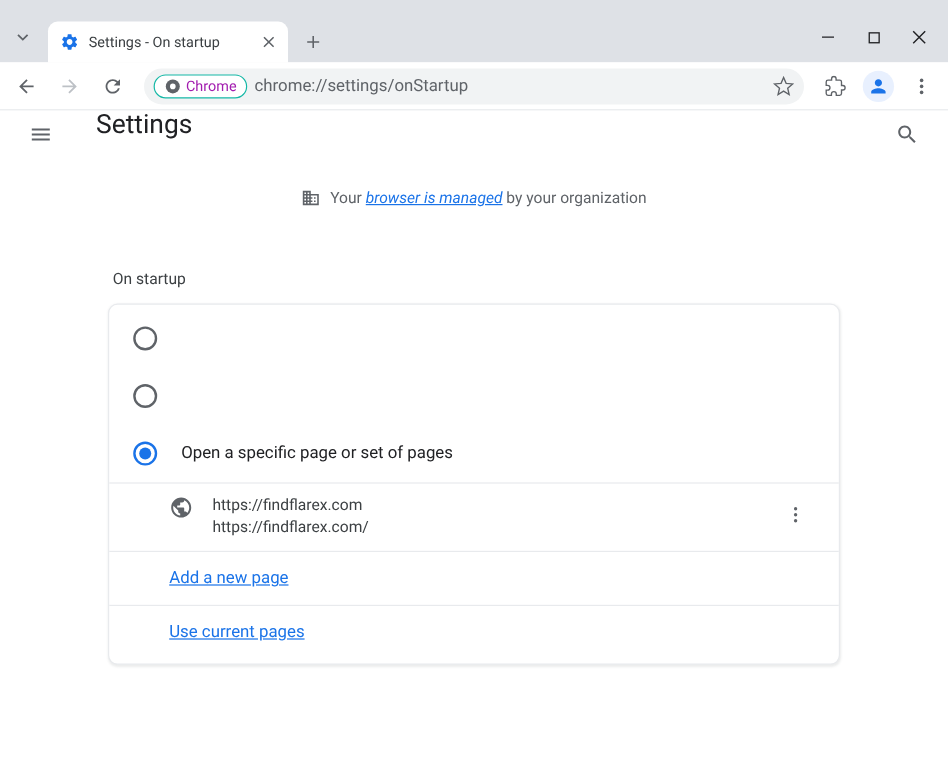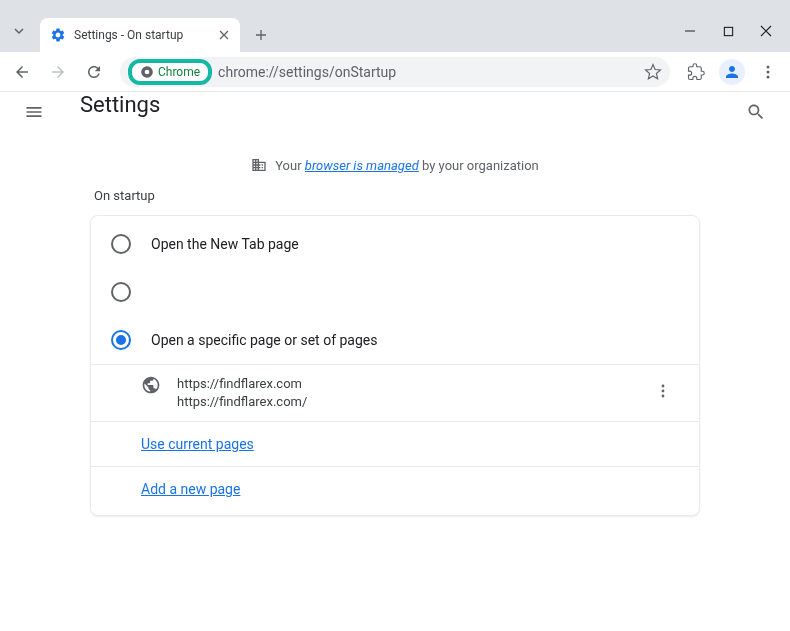--- a/index.html
+++ b/index.html
@@ -15,39 +15,39 @@
 .newtab { width: 30px; height: 30px; display: flex; align-items: center; justify-content: center; border-radius: 50%; cursor: pointer; margin-left: 6px; margin-bottom: 2px; }
 .titlebar-spacer { flex: 1; }
 .win-controls { display: flex; align-items: center; height: 42px; padding-right: 6px; gap: 2px; }
 .win-btn { width: 36px; height: 30px; display: flex; align-items: center; justify-content: center; cursor: pointer; }
 
 
 .toolbar { height: 40px; background: #fff; display: flex; align-items: center; padding: 0 6px; gap: 4px; border-bottom: 1px solid #e8eaed; }
 .nav-btn { width: 32px; height: 32px; display: flex; align-items: center; justify-content: center; border-radius: 50%; cursor: pointer; color: #5f6368; }
 .nav-btn.disabled { color: #bdc1c6; cursor: default; }
 .omnibox { flex: 1; height: 30px; background: #f1f3f4; border-radius: 15px; display: flex; align-items: center; padding: 0 8px; gap: 6px; margin: 0 6px; }
-.omnibox-chip { display: flex; align-items: center; gap: 4px; background: #fff; border: 4px solid #14b8a6; border-radius: 12px; padding: 2px 8px; font-size: 12px; color: #15803d; }
+.omnibox-chip { display: flex; align-items: center; gap: 4px; background: #fff; border: 1px solid #14b8a6; border-radius: 12px; padding: 2px 8px; font-size: 12px; color: #a21caf; }
 .omnibox-url { color: #5f6368; font-size: 14px; flex: 1; }
 .omnibox-star { color: #5f6368; cursor: pointer; }
 .toolbar-icon { width: 32px; height: 32px; display: flex; align-items: center; justify-content: center; border-radius: 50%; cursor: pointer; color: #5f6368; }
 .avatar { width: 26px; height: 26px; border-radius: 50%; background: #e8f0fe; display: flex; align-items: center; justify-content: center; }
 
 
 .settings-header { height: 56px; display: flex; align-items: flex-start; padding: 0 14px; gap: 20px; }
 .menu-btn { width: 40px; height: 40px; display: flex; align-items: center; justify-content: center; cursor: pointer; }
 .settings-title { font-size: 22px; color: #202124; margin-left: 6px; font-weight: 400; }
 .header-spacer { flex: 1; }
 .search-btn { width: 40px; height: 40px; display: flex; align-items: center; justify-content: center; cursor: pointer; }
 
 
 .managed-banner { display: flex; align-items: center; justify-content: center; gap: 8px; height: 34px; font-size: 13px; color: #5f6368; }
 .managed-link { color: #1a73e8; text-decoration: underline; cursor: pointer; font-style: italic; }
 
 
-.content { padding: 6px 90px 0 90px; }
+.content { padding: 6px 90px 0 90px; margin-top: 38px; }
 .section-title { font-size: 13px; color: #3c4043; margin-bottom: 12px; padding-left: 4px; }
 .card { border: 1px solid #e8eaed; border-radius: 8px; box-shadow: 0 1px 2px rgba(60,64,67,0.1); background: #fff; padding: 4px 0; }
 .radio-row { display: flex; align-items: center; padding: 14px 20px; gap: 20px; cursor: pointer; min-height: 48px; }
 .radio-circle { width: 20px; height: 20px; border: 2px solid #5f6368; border-radius: 50%; display: flex; align-items: center; justify-content: center; flex-shrink: 0; }
 .radio-circle.checked { border-color: #1a73e8; }
 .radio-dot { width: 10px; height: 10px; background: #1a73e8; border-radius: 50%; }
 .radio-label { font-size: 14px; color: #202124; }
 .sub { border-top: 1px solid #e8eaed; }
 .page-row { display: flex; align-items: flex-start; padding: 10px 20px 10px 50px; gap: 16px; }
 .globe { width: 20px; height: 20px; display: flex; align-items: center; justify-content: center; color: #5f6368; flex-shrink: 0; }
@@ -180,21 +180,20 @@
     <span>Your </span><span class="managed-link">browser is managed</span><span> by your organization</span>
   </span>
 </div>
 
 <div class="content">
   <div class="section-title">On startup</div>
   <div class="card">
 
     <div class="radio-row">
       <div class="radio-circle"></div>
-      <div class="radio-label">Open the New Tab page</div>
     </div>
 
     <div class="radio-row">
       <div class="radio-circle"></div>
     </div>
 
     <div class="radio-row">
       <div class="radio-circle checked">
           <div class="radio-dot"></div>
         </div>
@@ -214,21 +213,21 @@
         </div>
         <div class="more-btn">
           <svg width="16" height="16" viewBox="0 0 16 16">
               <circle cx="8" cy="3" r="1.4" fill="#5f6368"></circle>
               <circle cx="8" cy="8" r="1.4" fill="#5f6368"></circle>
               <circle cx="8" cy="13" r="1.4" fill="#5f6368"></circle>
             </svg>
         </div>
       </div>
       <div class="link-row">
+        <span class="link-text">Add a new page</span>
+      </div>
+      <div class="link-row">
         <span class="link-text">Use current pages</span>
       </div>
-      <div class="link-row">
-        <span class="link-text">Add a new page</span>
-      </div>
     </div>
 
   </div>
 </div>
 
 </body></html>

